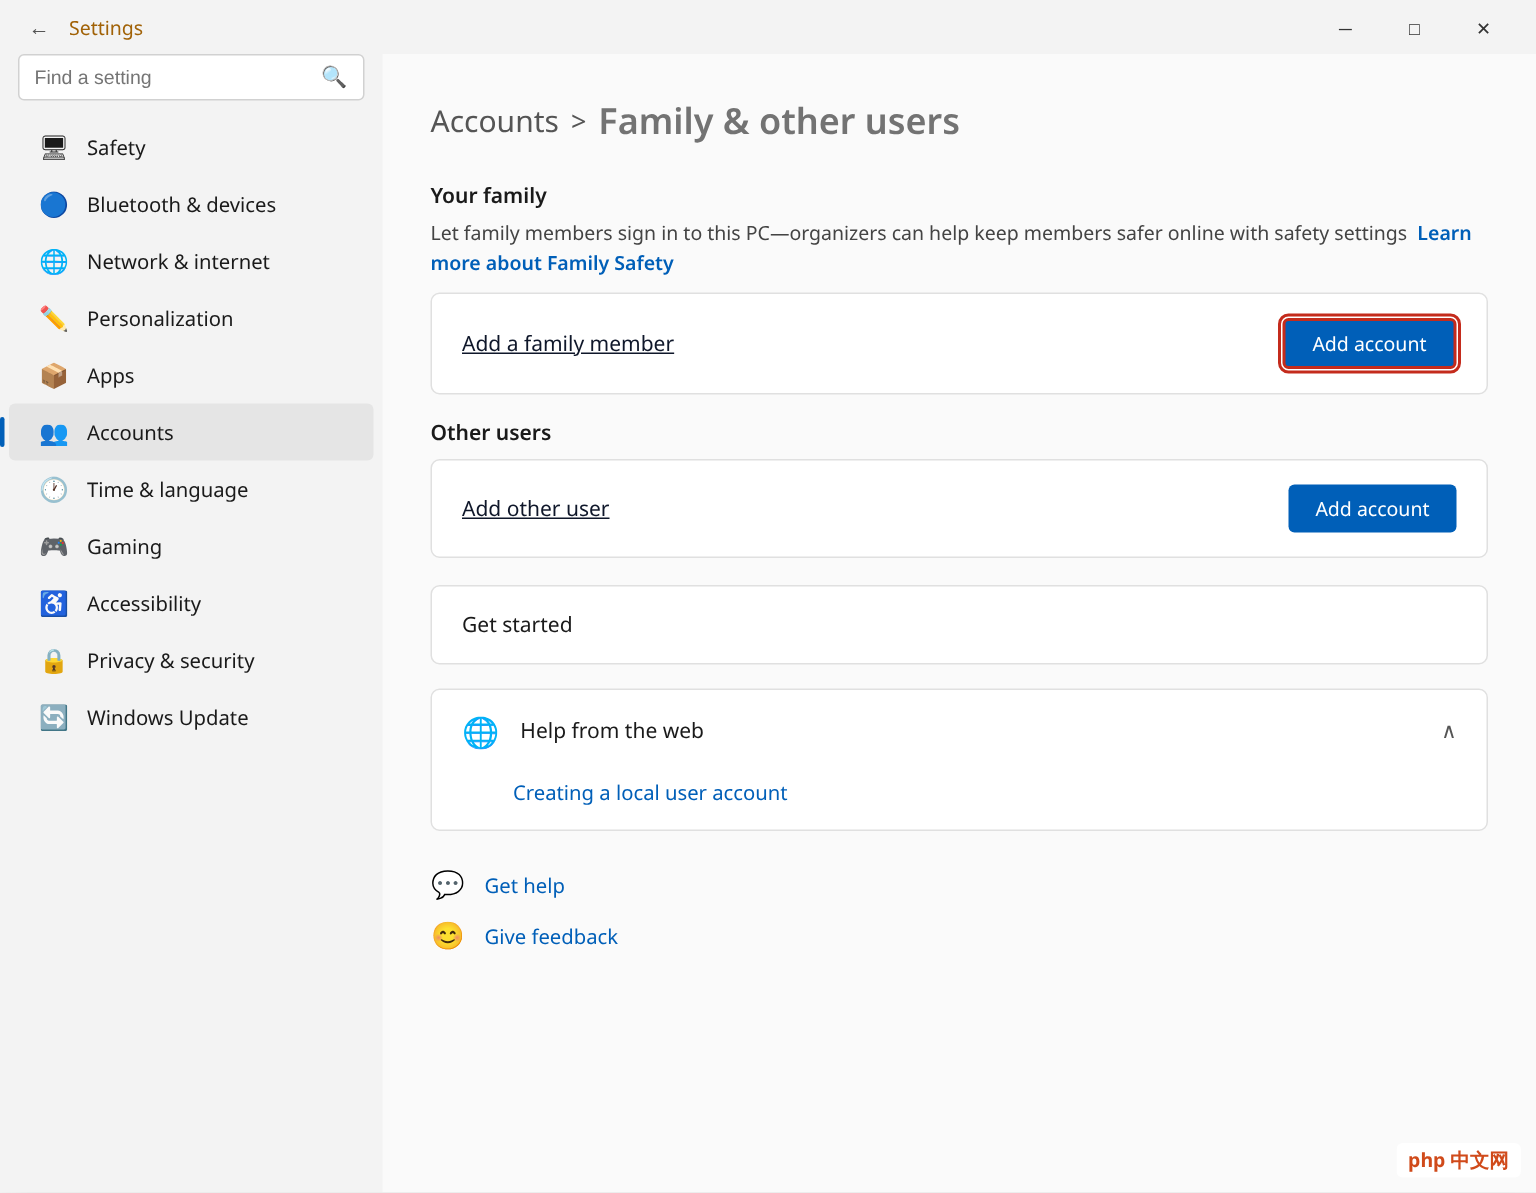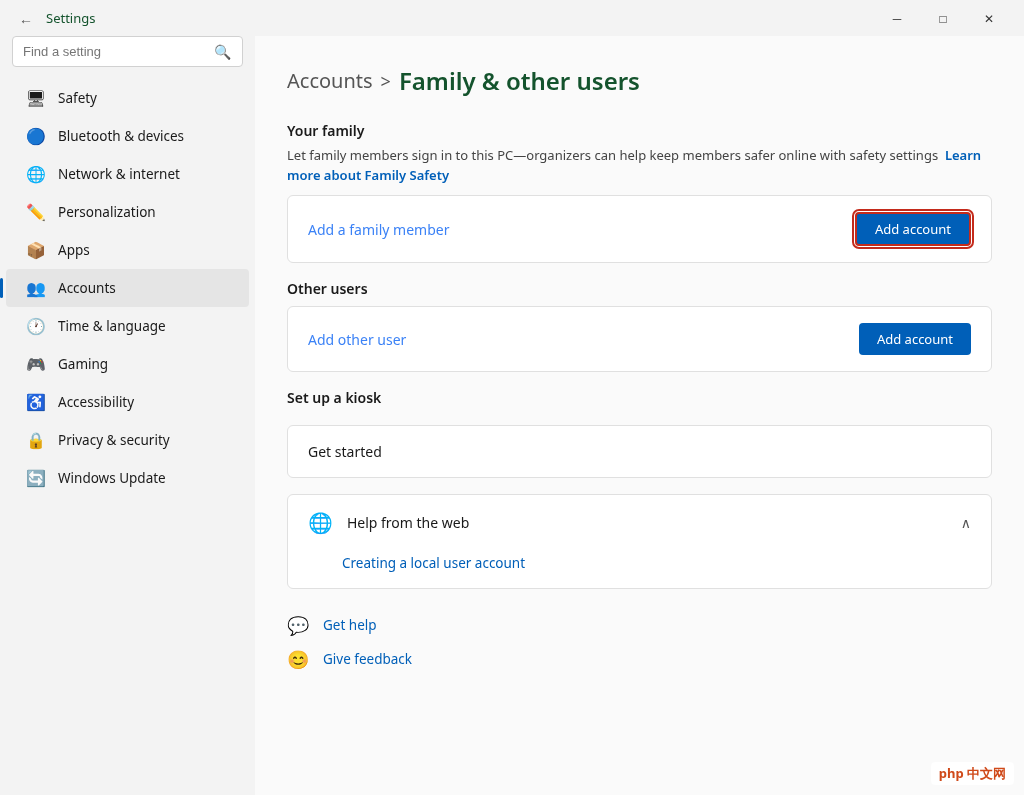--- a/index.html
+++ b/index.html
@@ -37,21 +37,21 @@
       width: 28px; height: 28px;
       display: flex; align-items: center; justify-content: center;
       border-radius: 4px;
       cursor: pointer;
       color: #555;
       font-size: 14px;
       margin-right: 6px;
     }
     .titlebar-title {
       font-size: 13px;
-      color: #14532d;
+      color: #a16207;
       flex: 1;
     }
     .titlebar-controls {
       display: flex;
       gap: 0;
     }
     .titlebar-btn {
       width: 46px; height: 32px;
       display: flex; align-items: center; justify-content: center;
       cursor: pointer;
@@ -175,21 +175,21 @@
       color: #555;
       font-weight: 400;
     }
     .breadcrumb-sep {
       font-size: 18px;
       color: #555;
     }
     .breadcrumb-current {
       font-size: 24px;
       font-weight: 600;
-      color: #14532d;
+      color: #737373;
     }
 
     
     .section-title {
       font-size: 14px;
       font-weight: 600;
       margin-bottom: 6px;
       color: #1a1a1a;
     }
     .section-desc {
@@ -212,21 +212,22 @@
       margin-bottom: 16px;
     }
     .card-row {
       display: flex;
       align-items: center;
       justify-content: space-between;
       padding: 16px 20px;
     }
     .card-row-label {
       font-size: 14px;
-      color: #3b82f6;
+      color: #0f172a;
+      text-decoration: underline;
     }
 
     .btn-primary {
       background: #005fb8;
       color: #fff;
       border: none;
       border-radius: 4px;
       padding: 7px 18px;
       font-size: 13px;
       cursor: pointer;
@@ -447,21 +448,20 @@
 
       <div class="section-title" style="margin-top:12px;">Other users</div>
 
       <div class="card" style="margin-top:8px;">
         <div class="card-row">
           <span class="card-row-label">Add other user</span>
           <button class="btn-primary">Add account</button>
         </div>
       </div>
 
-      <div class="section-title" style="margin-top:8px;">Set up a kiosk</div>
 
       <div class="kiosk-card" style="margin-top:18px;">
         <span class="kiosk-label">Get started</span>
       </div>
 
       <div class="help-card">
         <div class="help-header">
           <div class="help-header-left">
             <span class="help-icon">🌐</span>
             <span class="help-title">Help from the web</span>

